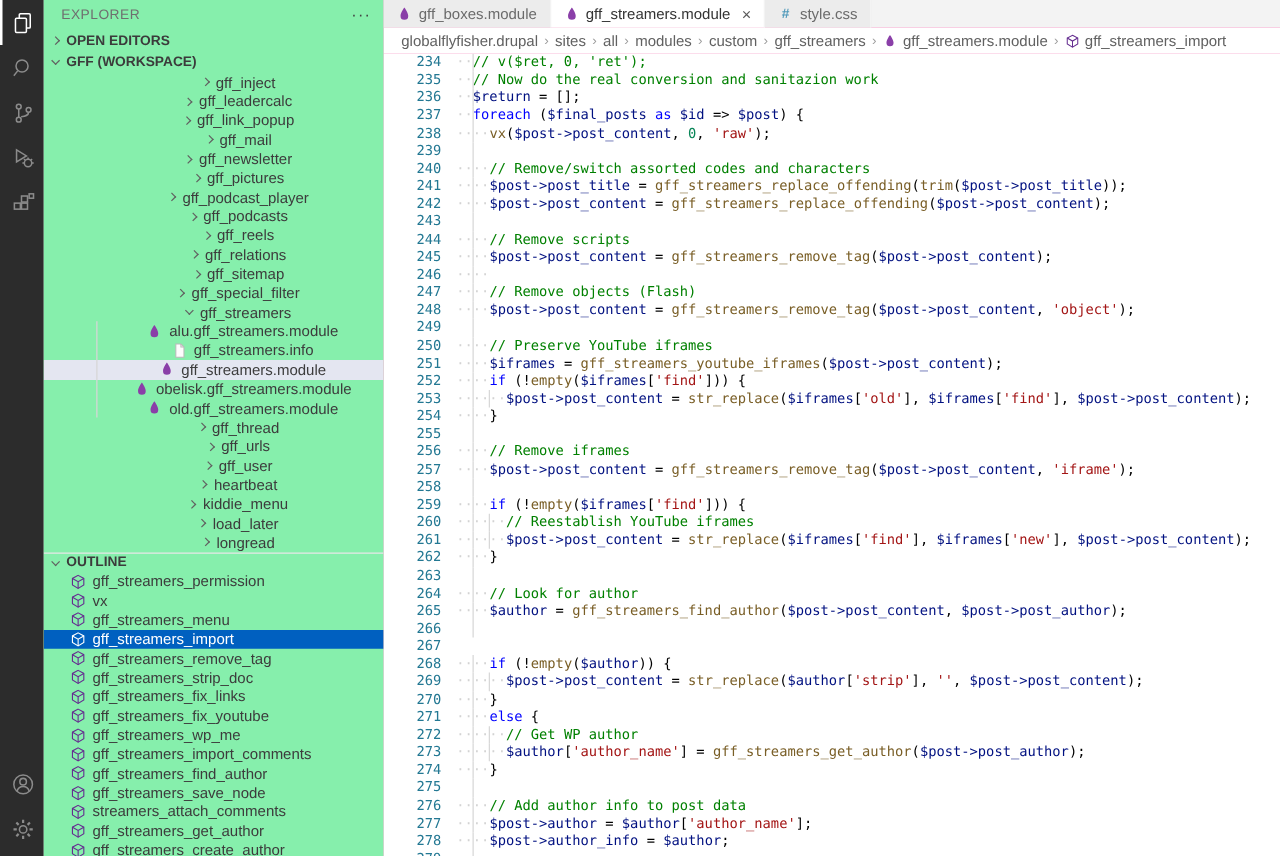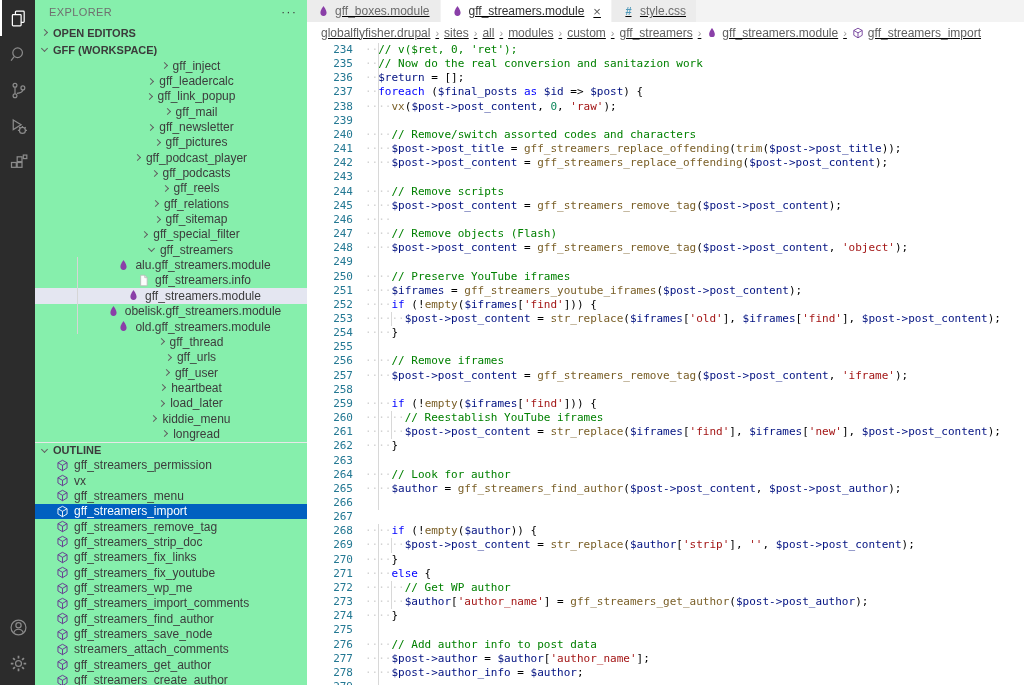--- a/index.html
+++ b/index.html
@@ -41,21 +41,21 @@
   .children { position:relative; }
   .children::before { content:""; position:absolute; left:42px; top:0; bottom:0; width:1px;
                       background:#d6d6d6; }
   .orow { height:15.35px; display:flex; align-items:center; font-size:12px; padding-left:21px;
           white-space:nowrap; cursor:pointer; }
   .orow .micon { width:13px; height:13px; margin-right:5px; flex:none; color:#652d90; }
   .orow.selected { background:#0060c0; color:#ffffff; }
   .orow.selected .micon { color:#ffffff; }
 
   
-  .editor { position:absolute; left:307px; top:0; right:0; bottom:0; background:#ec4899;text-decoration:underline; }
+  .editor { position:absolute; left:307px; top:0; right:0; bottom:0; background:#ec4899; }
   .tabbar { height:22px; background:#f3f3f3; display:flex; align-items:stretch; }
   .tab { display:flex; align-items:center; gap:5px; padding:0 10px; font-size:12px;
          background:#ececec; color:#6b6b6b; border-right:1px solid #f3f3f3; cursor:pointer;
          white-space:nowrap; }
   .tab.active { background:#ffffff; color:#333333; }
   .tab .ticon { width:13px; height:13px; display:inline-flex; align-items:center; justify-content:center; }
   .tab .close { margin-left:4px; font-size:13px; color:#5a5a5a; line-height:1; cursor:pointer; }
   .hashicon { color:#519aba; font-weight:bold; font-size:11px; }
   .breadcrumbs { height:21px; background:#ffffff; display:flex; align-items:center; padding-left:14px;
                  font-size:12px; color:#616161; white-space:nowrap; }
@@ -266,25 +266,25 @@
         <div class="trow folder">
           <span class="chev"></span>
           <span>gff_user</span>
         </div>
         <div class="trow folder">
           <span class="chev"></span>
           <span>heartbeat</span>
         </div>
         <div class="trow folder">
           <span class="chev"></span>
+          <span>kiddie_menu</span>
+        </div>
+        <div class="trow folder">
+          <span class="chev"></span>
           <span>load_later</span>
-        </div>
-        <div class="trow folder">
-          <span class="chev"></span>
-          <span>kiddie_menu</span>
         </div>
         <div class="trow folder">
           <span class="chev"></span>
           <span>longread</span>
         </div>
       </div>
     <div class="sb-section outline-hd">
       <span class="chev down"></span>
       <span>OUTLINE</span>
     </div>

